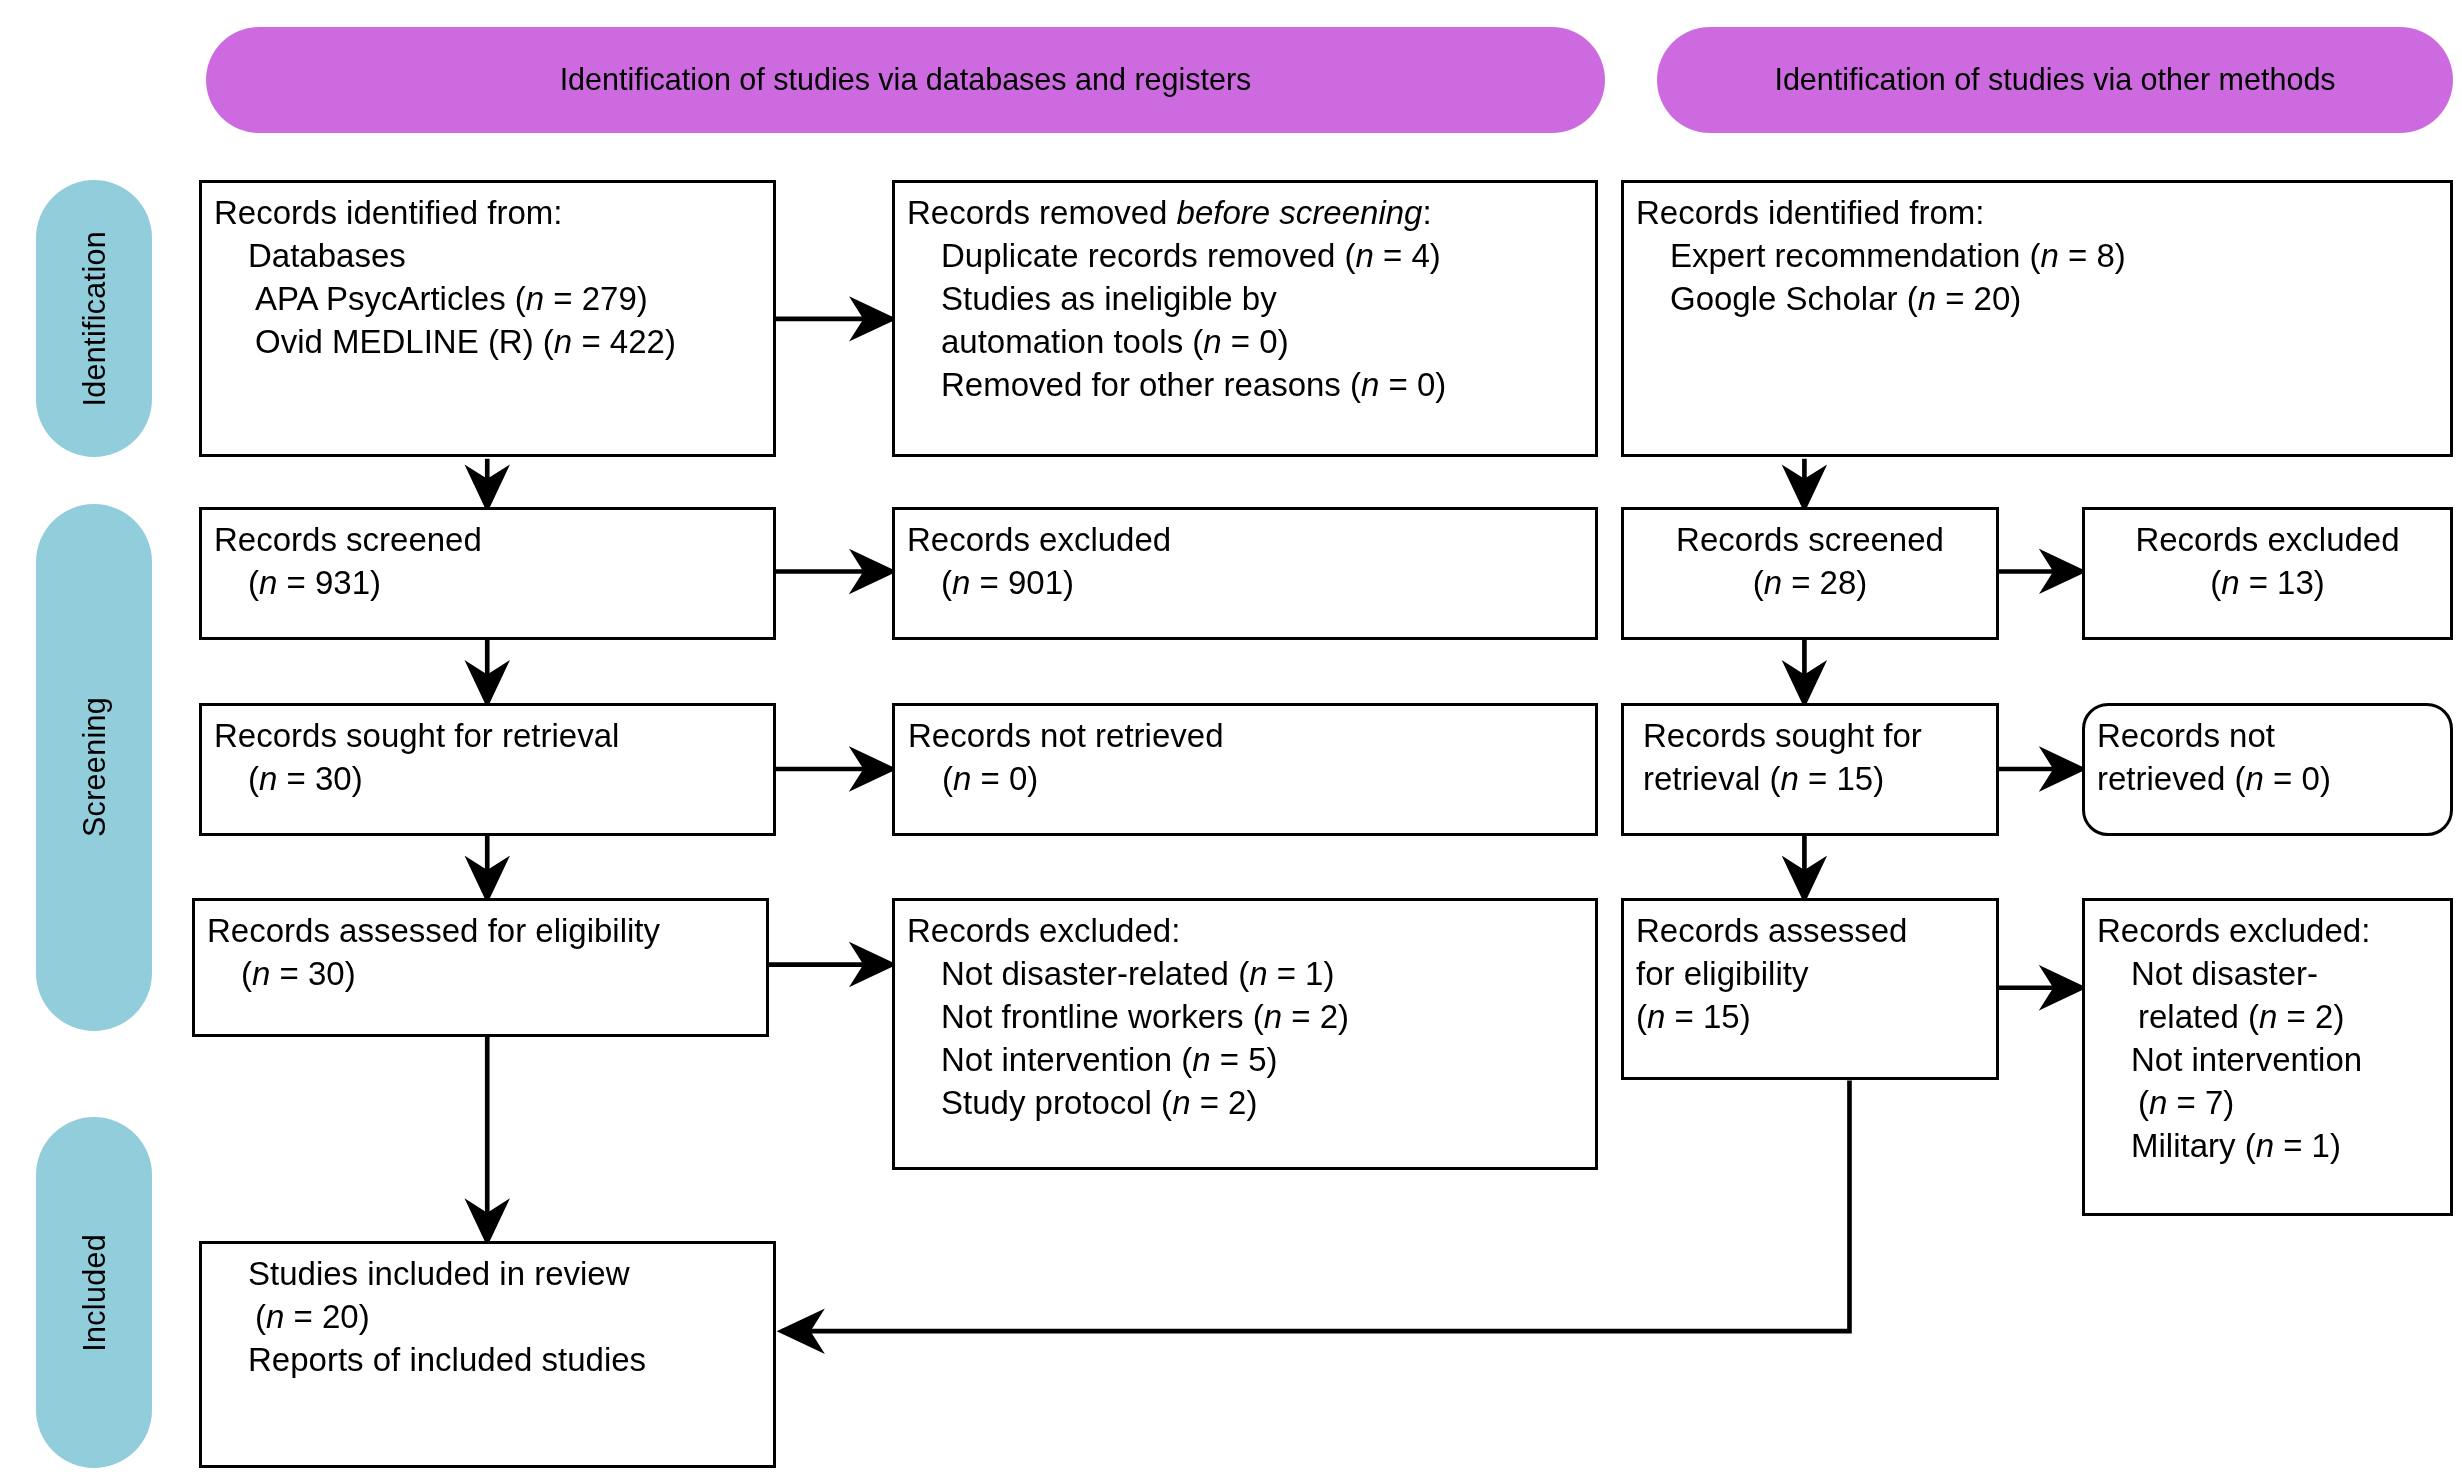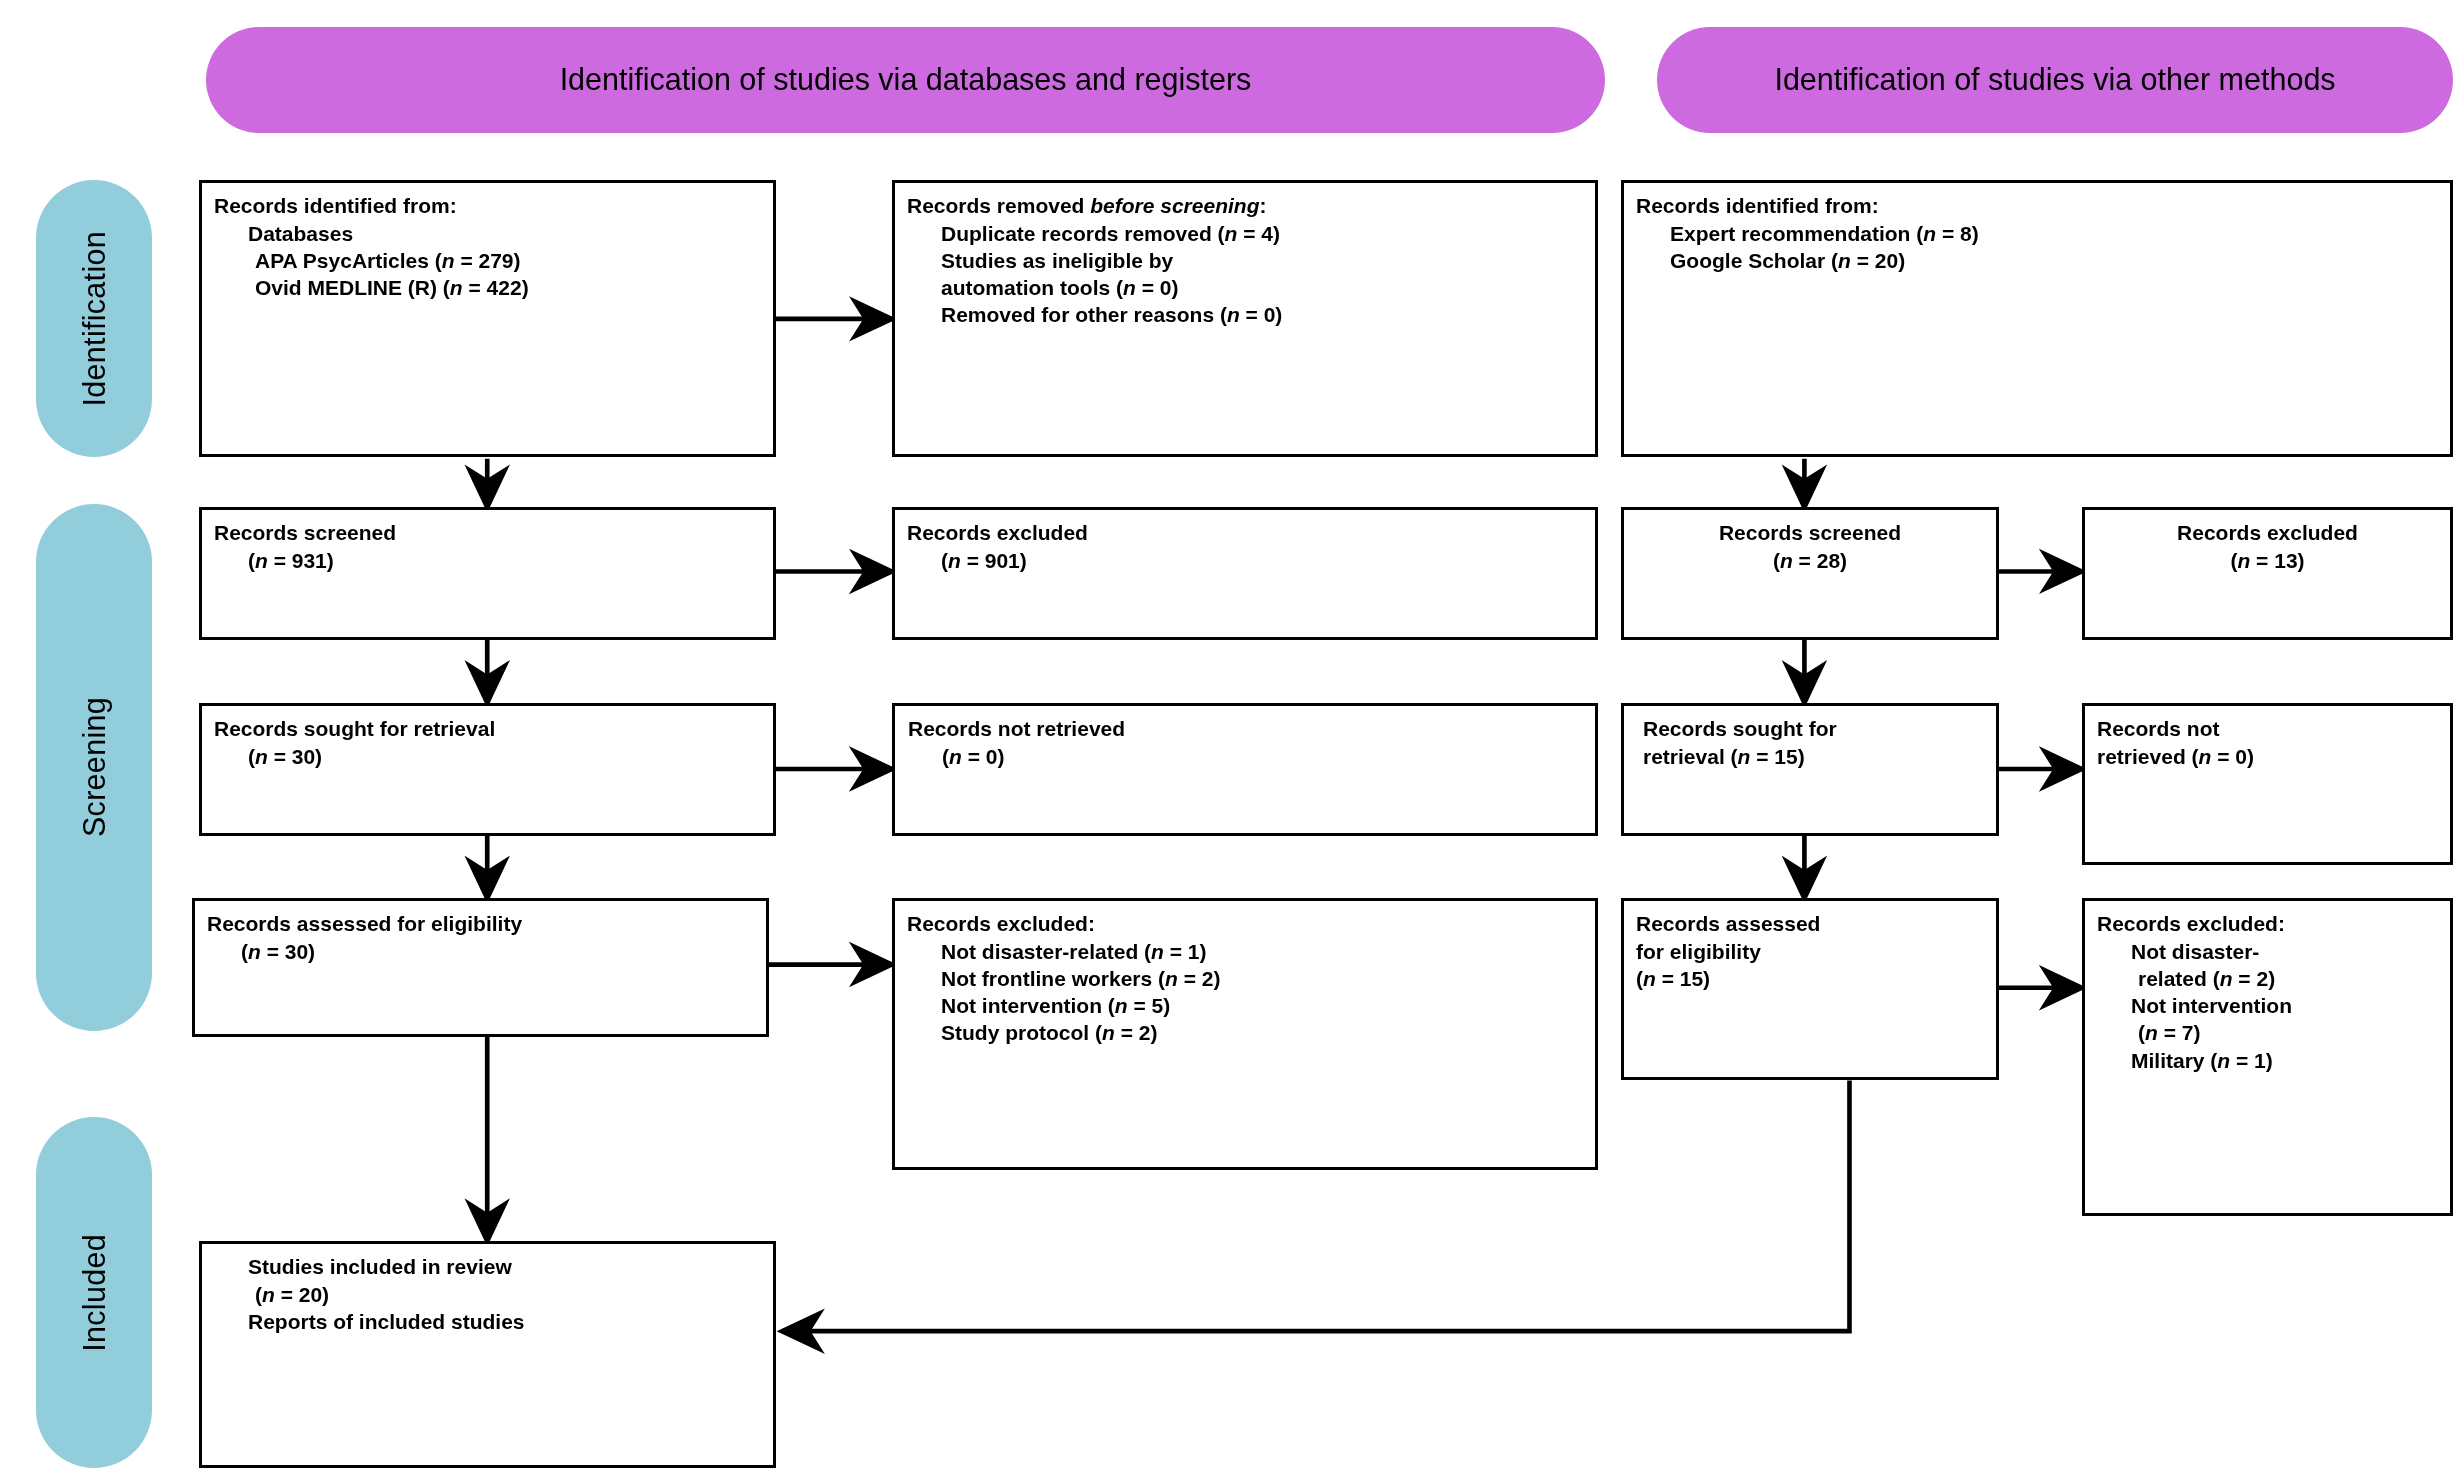--- a/index.html
+++ b/index.html
@@ -8,21 +8,21 @@
        font-family:"Liberation Sans","DejaVu Sans",sans-serif;color:#000;}
   #stage{position:absolute;left:0;top:0;width:2462px;height:1481px;}
   .pill{position:absolute;background:var(--purple,#cd6ae0);border-radius:60px;
         display:flex;align-items:center;justify-content:center;
         font-size:30.5px;color:#000000;text-align:center;}
   .stage-pill{position:absolute;background:var(--blue,#92cddc);border-radius:58px;
         display:flex;align-items:center;justify-content:center;}
   .stage-pill span{writing-mode:vertical-rl;transform:rotate(180deg);
         font-size:30.5px;letter-spacing:0.3px;white-space:nowrap;}
   .box{position:absolute;background:#fff;border:3.3px solid #000;box-sizing:border-box;
-       padding:9.3px 12px;font-size:21px;line-height:1.30;font-weight:bold;}
+       padding:9.3px 12px;font-size:33px;line-height:1.30;}
   .box .ln{white-space:nowrap;}
   .box .ln.i1{padding-left:34px;}
   .box .ln.i2{padding-left:41px;}
   em{font-style:italic;}
   .n{font-style:italic;}
   svg.links{position:absolute;left:0;top:0;width:2462px;height:1481px;
             pointer-events:none;overflow:visible;}
 </style>
 </head>
 <body>
@@ -120,21 +120,21 @@
   <div class="box" style="left:892px;top:703px;width:706px;height:133px;padding-left:13px;">
     <div class="ln">Records not retrieved</div>
     <div class="ln i1">(<span class="n">n</span> = 0)</div>
   </div>
 
   <div class="box" style="left:1621px;top:703px;width:378px;height:133px;padding-left:19px;">
     <div class="ln">Records sought for</div>
     <div class="ln">retrieval  (<span class="n">n</span> = 15)</div>
   </div>
 
-  <div class="box" style="left:2082px;top:703px;width:371px;height:162px;">
+  <div class="box" style="left:2082px;top:703px;width:371px;height:133px;border-radius:26px;">
     <div class="ln">Records not</div>
     <div class="ln">retrieved  (<span class="n">n</span> = 0)</div>
   </div>
 
   <div class="box" style="left:192px;top:898px;width:577px;height:139px;">
     <div class="ln">Records assessed for eligibility</div>
     <div class="ln i1">(<span class="n">n</span> = 30)</div>
   </div>
 
   <div class="box" style="left:892px;top:898px;width:706px;height:272px;">

